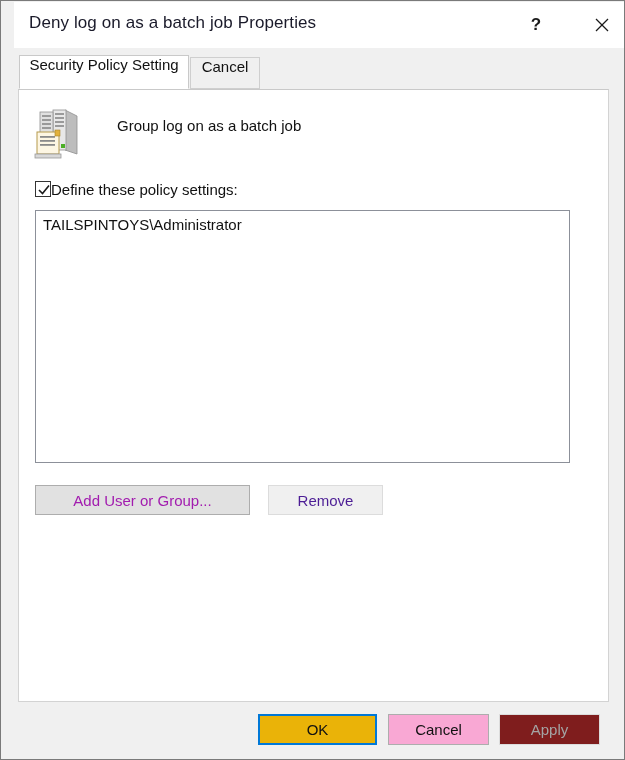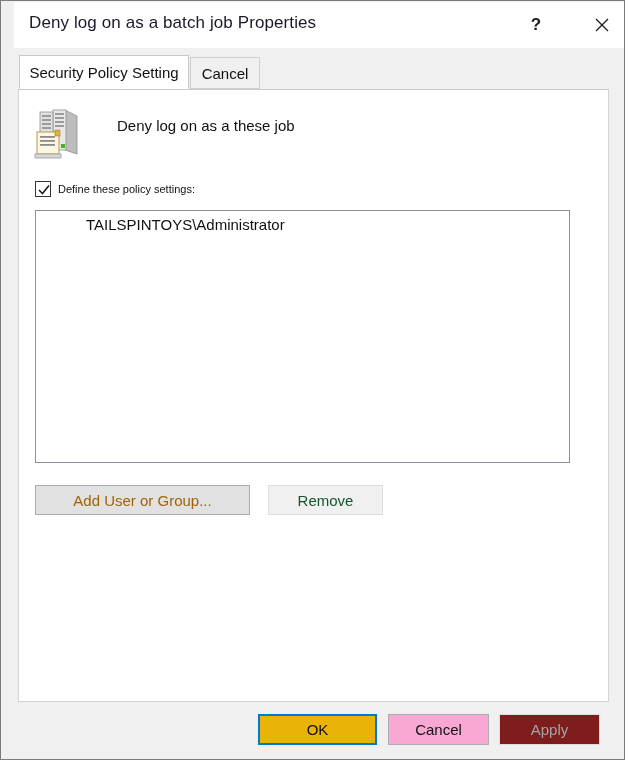--- a/index.html
+++ b/index.html
@@ -67,21 +67,21 @@
     width: 623px;
     height: 41px;
     background: #f0f0f0;
   }
   .tab {
     position: absolute;
     top: 9px;
     height: 32px;
     box-sizing: border-box;
     display: flex;
-    align-items: center;
+    align-items: flex-start;
     justify-content: center;
     font-size: 15px;
     color: #111111;
     background: #f0f0f0;
     border: 1px solid #cfcfcf;
     border-bottom: none;
     white-space: nowrap;
   }
   #tab-security-policy-setting {
     left: 17px;
@@ -155,22 +155,22 @@
     background: #ffffff;
     position: relative;
     flex: none;
   }
   #define-policy-checkbox svg {
     position: absolute;
     left: 1px;
     top: 1px;
   }
   #define-policy-label {
-    margin-left: 7px;
-    font-size: 11px;
+    margin-left: 0;
+    font-size: 15px;
     color: #111111;
     white-space: nowrap;
   }
 
   
   #principal-listbox {
     position: absolute;
     left: 16px;
     top: 120px;
     width: 535px;
@@ -178,40 +178,39 @@
     box-sizing: border-box;
     background: #ffffff;
     border: 1px solid #8c9099;
     overflow: hidden;
   }
   .list-item {
     padding: 5px 7px 0 7px;
     font-size: 15px;
     color: #111111;
     white-space: nowrap;
-    margin-left: 43px;
   }
 
   
   .btn {
     position: absolute;
     box-sizing: border-box;
     display: flex;
     align-items: center;
     justify-content: center;
     font-size: 15px;
     white-space: nowrap;
     background: #e1e1e1;
     border: 1px solid #adadad;
-    color: #a16207;
+    color: #a21caf;
   }
   .btn.disabled {
     background: #f0f0f0;
     border: 1px solid #dcdcdc;
-    color: #14532d;
+    color: #4c1d95;
   }
   #add-user-or-group-button {
     left: 16px;
     top: 395px;
     width: 215px;
     height: 30px;
   }
   #remove-button {
     left: 249px;
     top: 395px;
@@ -315,21 +314,21 @@
 
           <rect x="5" y="28" width="22" height="22" fill="#fdf6e3" stroke="#b59a4d" stroke-width="1"></rect>
           <rect x="8" y="32" width="15" height="1.8" fill="#8a8a8a"></rect>
           <rect x="8" y="36" width="15" height="1.8" fill="#8a8a8a"></rect>
           <rect x="8" y="40" width="15" height="1.8" fill="#8a8a8a"></rect>
           <rect x="3" y="50" width="26" height="4" fill="#d8d8d8" stroke="#9a9a9a" stroke-width="0.8"></rect>
 
           <rect x="23" y="26" width="5" height="6" fill="#e2b13c" stroke="#a9832a" stroke-width="0.6"></rect>
         </svg>
       </div>
-      <div id="policy-name">Deny log on as a these job</div>
+      <div id="policy-name">Group log on as a batch job</div>
     </div>
 
     <div id="define-policy-row">
       <span id="define-policy-checkbox">
         <svg width="14" height="14" viewBox="0 0 14 14" aria-hidden="true">
           <polyline points="2,7 5.5,10.5 12,2.5" fill="none" stroke="#1a1a1a" stroke-width="1.6"></polyline>
         </svg>
       </span>
       <span id="define-policy-label">Define these policy settings:</span>
     </div>

